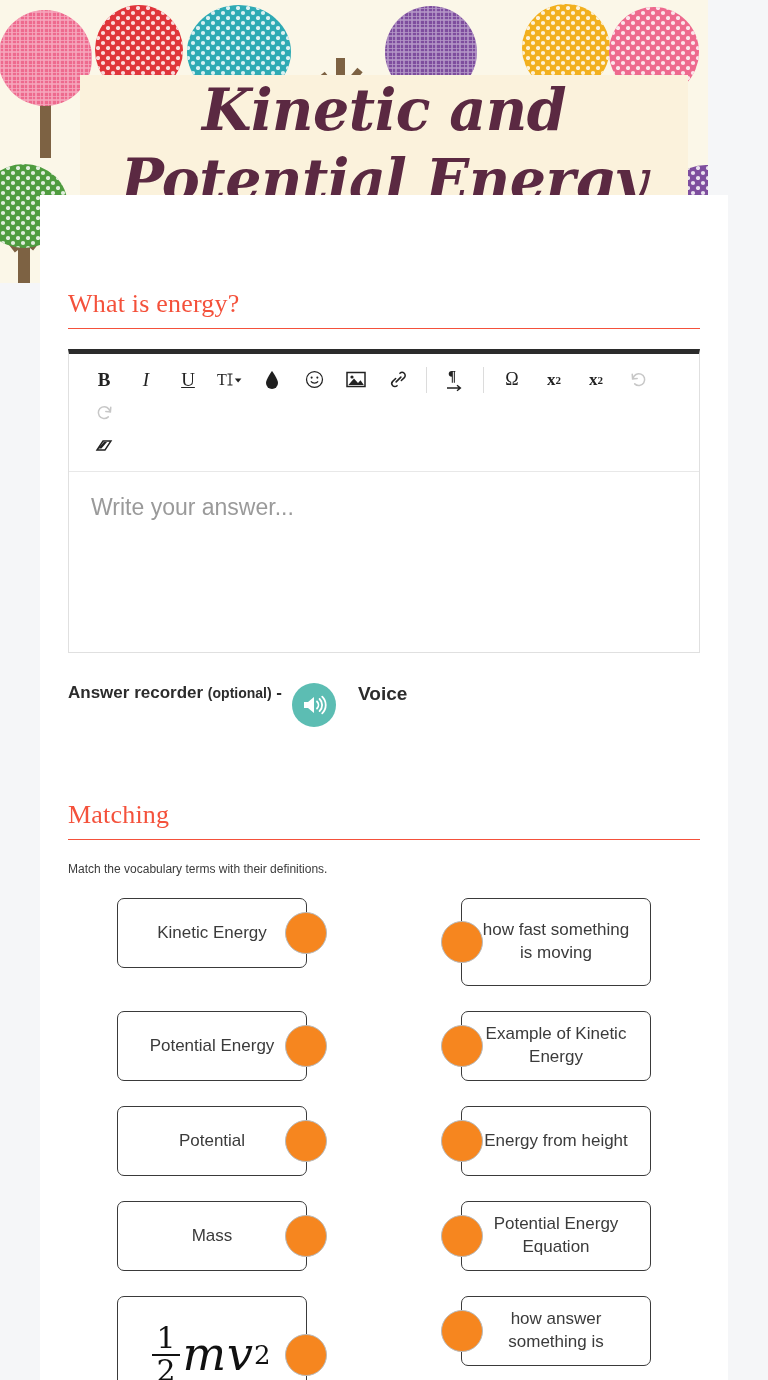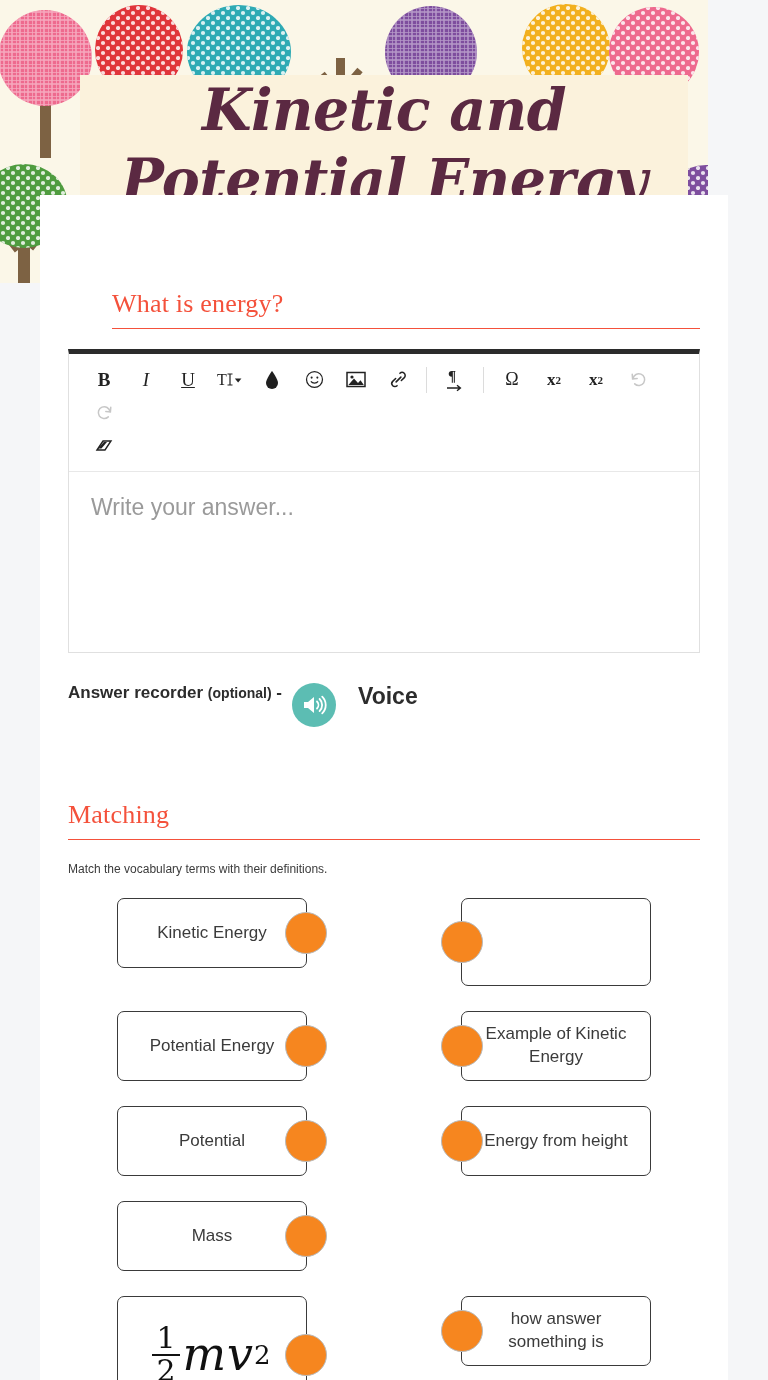--- a/index.html
+++ b/index.html
@@ -60,21 +60,21 @@
 
   .section-heading {
     font-family: "Liberation Serif", serif;
     font-size: 26px;
     color: #f4513b;
     padding: 0 0 9px 0;
     border-bottom: 1.5px solid #f4513b;
     margin: 0 28px;
     letter-spacing: 0.2px;
   }
-  #heading-energy-wrap { padding-top: 94px; padding-left: 44px; }
+  #heading-energy-wrap { padding-top: 94px; }
   #heading-matching-wrap { padding-top: 63px; }
 
   
   #editor-shell {
     margin: 20px 28px 0 28px;
     border: 1px solid #e0e0e0;
     border-top: 5px solid #2b2b2b;
     background: #fff;
   }
   #editor-toolbar {
@@ -132,21 +132,21 @@
     border-radius: 50%;
     background: #5cbdb3;
     margin: 0 10px 0 10px;
     display: flex;
     align-items: center;
     justify-content: center;
     cursor: pointer;
     flex: none;
   }
   #voice-label {
-    font-size: 23px;
+    font-size: 19px;
     font-weight: bold;
     color: #2c2c2c;
     margin-left: 12px;
   }
 
   
   #matching-instructions {
     margin: 22px 28px 0 28px;
     font-size: 12px;
     color: #3b3b3b;
@@ -490,20 +490,21 @@
 
     <div class="match-row">
       <div class="col-left">
         <div class="match-card mid">
           <span>Kinetic Energy</span>
           <span class="dot right-side"></span>
         </div>
       </div>
       <div class="col-right">
         <div class="match-card tall">
+          <span>how fast something is moving</span>
           <span class="dot left-side"></span>
         </div>
       </div>
     </div>
 
     <div class="match-row">
       <div class="col-left">
         <div class="match-card mid">
           <span>Potential Energy</span>
           <span class="dot right-side"></span>
@@ -530,20 +531,26 @@
           <span class="dot left-side"></span>
         </div>
       </div>
     </div>
 
     <div class="match-row">
       <div class="col-left">
         <div class="match-card mid">
           <span>Mass</span>
           <span class="dot right-side"></span>
+        </div>
+      </div>
+      <div class="col-right">
+        <div class="match-card mid">
+          <span>Potential Energy Equation</span>
+          <span class="dot left-side"></span>
         </div>
       </div>
     </div>
 
     <div class="match-row">
       <div class="col-left">
         <div class="match-card formula">
           <span class="formula-img">
             <span class="frac">
               <span class="num">1</span>

